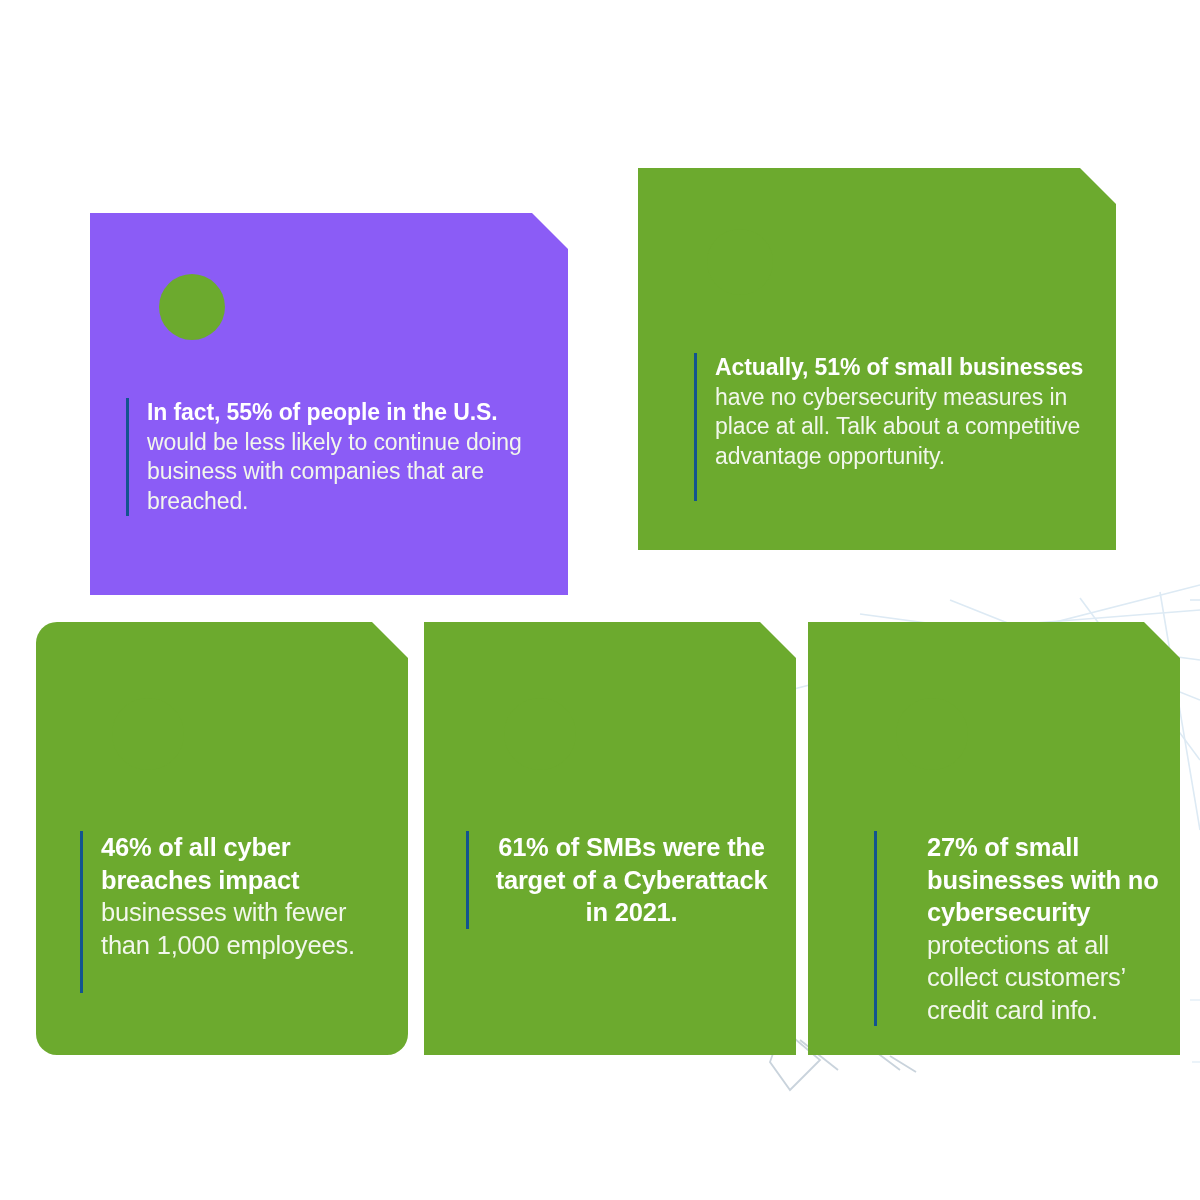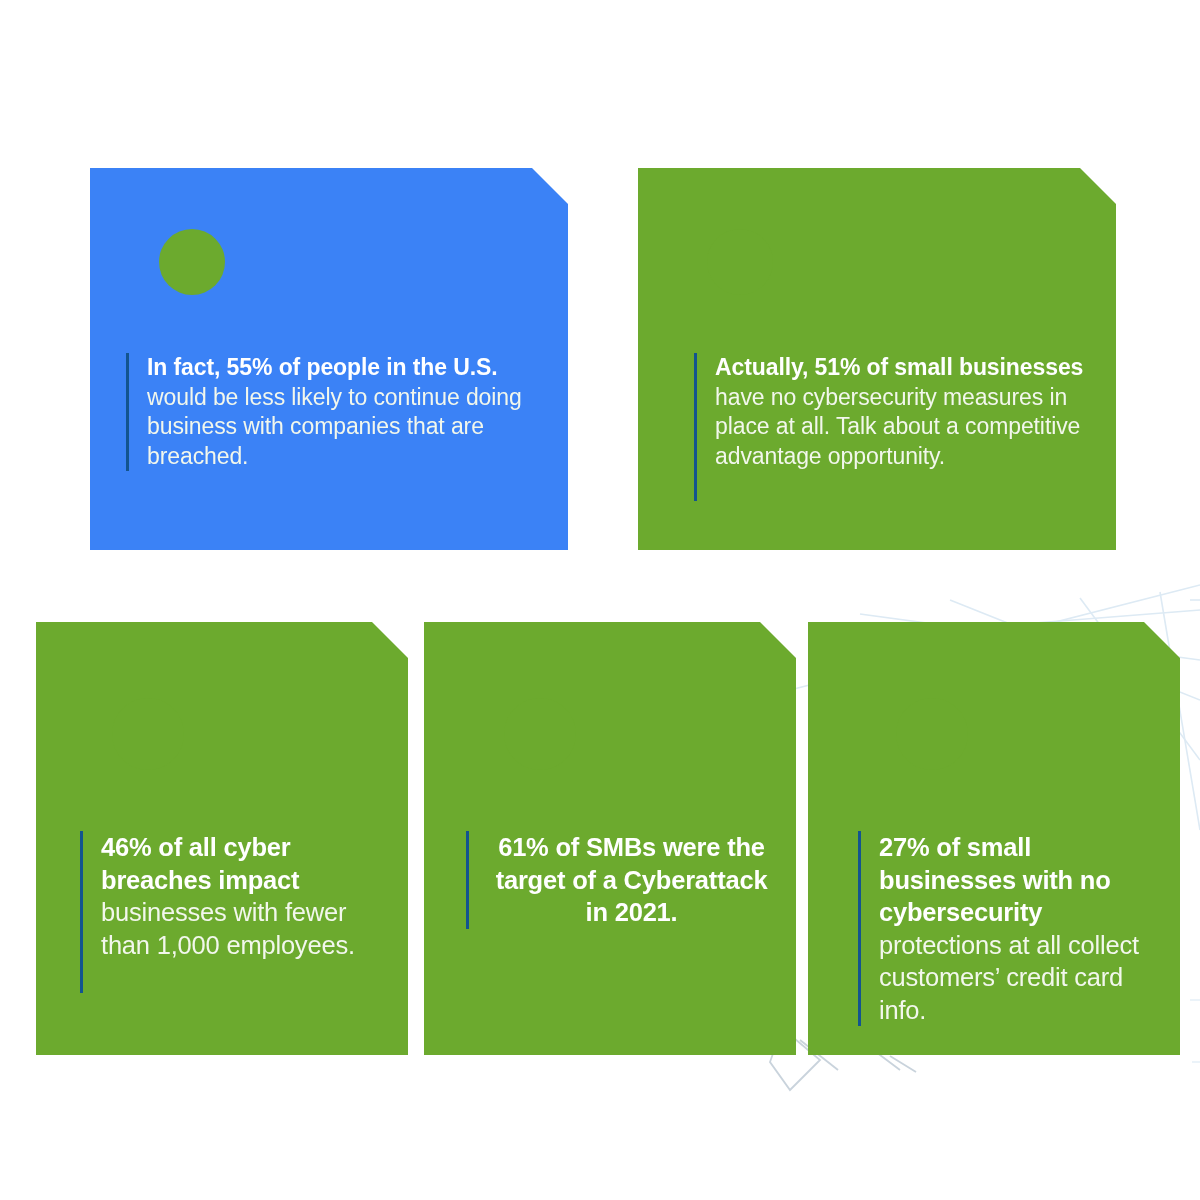--- a/index.html
+++ b/index.html
@@ -88,21 +88,21 @@
   
   .row-bottom .stat-text {
     font-size: 25.5px;
     line-height: 32.5px;
     letter-spacing: -0.2px;
   }
 
   
   #card-1 { left: 90px;  top: 168px; width: 478px; height: 382px; }
   #card-2 { left: 638px; top: 168px; width: 478px; height: 382px; }
-  #card-3 { left: 36px;  top: 622px; width: 372px; height: 433px; }
+  #card-3 { left: 36px;  top: 622px; width: 372px; height: 433px; border-radius: 21px; }
   #card-4 { left: 424px; top: 622px; width: 372px; height: 433px; }
   #card-5 { left: 808px; top: 622px; width: 372px; height: 433px; }
 
   #donut-1 { left: 36px; top: 28px; width: 132px; height: 132px; }
   #donut-1 .hole { width: 66px; height: 66px; }
   #donut-2 { left: 36px; top: 28px; width: 132px; height: 132px; }
   #donut-2 .hole { width: 66px; height: 66px; }
   #donut-3 { left: 38px; top: 38px; width: 148px; height: 148px; }
   #donut-3 .hole { width: 72px; height: 72px; }
   #donut-4 { left: 42px; top: 38px; width: 148px; height: 148px; }
@@ -111,21 +111,21 @@
   #donut-5 .hole { width: 72px; height: 72px; }
 
   #stat-1 { left: 36px; top: 185px; width: 420px; }
   #stat-1 .accent-bar { height: 118px; }
   #stat-2 { left: 36px; top: 185px; width: 420px; padding-left: 20px; }
   #stat-2 .accent-bar { height: 148px; }
   #stat-3 { left: 44px; top: 209px; width: 310px; }
   #stat-3 .accent-bar { height: 162px; }
   #stat-4 { left: 42px; top: 209px; width: 310px; text-align: center; }
   #stat-4 .accent-bar { height: 98px; }
-  #stat-5 { left: 50px; top: 209px; width: 310px; }
+  #stat-5 { left: 66px; top: 209px; width: 310px; gap: 32px; }
   #stat-5 .accent-bar { height: 195px; }
 </style>
 </head>
 <body style="background: rgb(255, 255, 255);">
 
 <svg id="bg-artwork" viewBox="0 0 1200 1200" xmlns="http://www.w3.org/2000/svg" aria-hidden="true">
   <g stroke="#DDEAF4" stroke-width="1.6" fill="none">
     <path d="M 820 640 L 1200 610"></path>
     <path d="M 860 614 L 1200 660"></path>
     <path d="M 950 600 L 1200 700"></path>
@@ -139,21 +139,21 @@
     <path d="M 800 1040 L 838 1070"></path>
     <path d="M 876 1052 L 900 1070 L 884 1058"></path>
     <path d="M 890 1056 L 916 1072"></path>
   </g>
   <g stroke="#E3EEF6" stroke-width="1.4" fill="none">
     <path d="M 1190 1000 L 1200 1000"></path>
     <path d="M 1192 1062 L 1200 1062"></path>
   </g>
 </svg>
 
-<div class="card cut-35 row-top" id="card-1" style="background: #3b82f6;">
+<div class="card cut-35 row-top" id="card-1" style="background: #8b5cf6; margin-top: 45px;">
   <div class="donut" id="donut-1">
     <div class="hole"></div>
   </div>
   <div class="stat" id="stat-1">
     <div class="accent-bar" style="background: rgb(19, 84, 143);"></div>
     <p class="stat-text">
       <span class="lead">In fact, 55% of people in the U.S.</span><span class="rest" style="color: rgb(242, 247, 236);"> would be less likely to continue doing business with companies that are breached.</span>
     </p>
   </div>
 </div>

